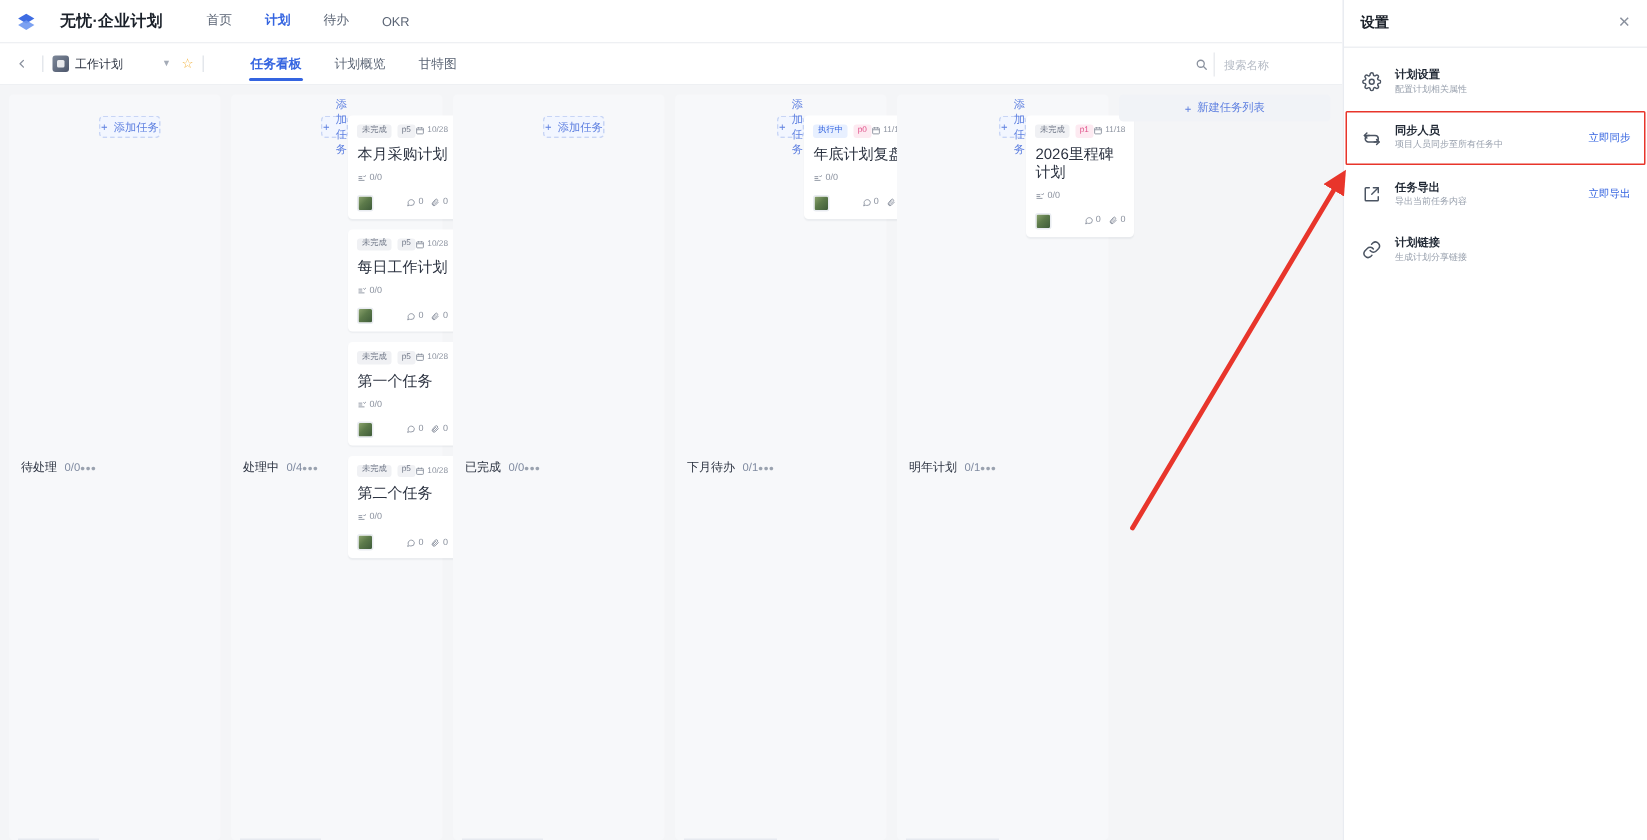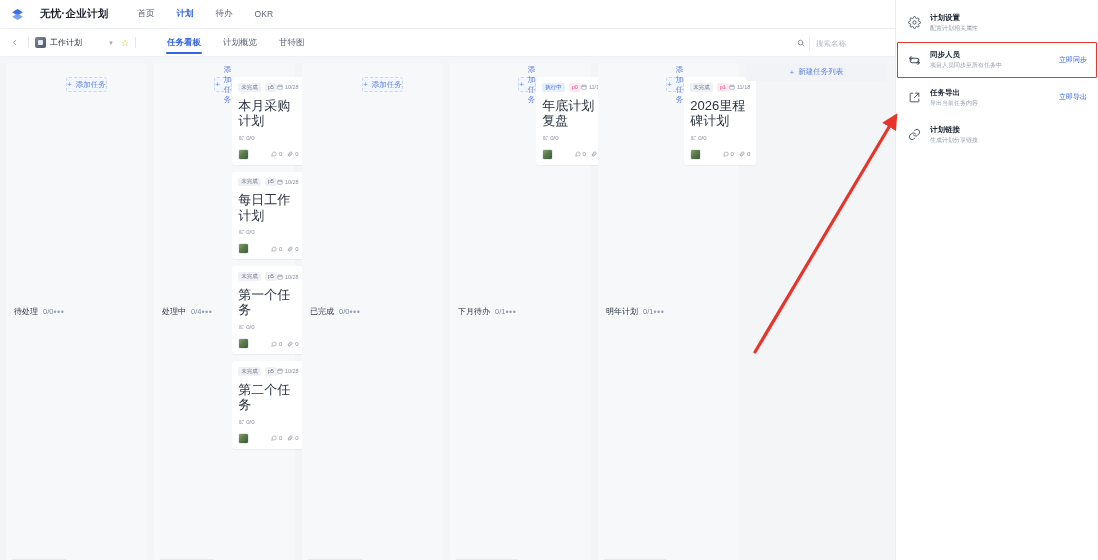--- a/index.html
+++ b/index.html
@@ -114,21 +114,21 @@
   .badge {
     font-size: 5.5px; padding: 1.5px 3px; border-radius: 2px; white-space: nowrap;
     line-height: 1;
   }
   .badge.status-todo { background: #f0f1f4; color: #6f7787; }
   .badge.status-doing { background: #e8f0ff; color: #3464e0; }
   .badge.prio-gray { background: #f0f1f4; color: #6f7787; }
   .badge.prio-pink { background: #fdeaf1; color: #e0528a; }
   .card-date { display: flex; align-items: center; gap: 2px; font-size: 5.5px; color: #8a919e; }
   .card-date svg { display:block; }
-  .card-title { font-size: 13px; color: #2b3240; margin-top: 6px; line-height: 1.2; }
+  .card-title { font-size: 10px; color: #2b3240; margin-top: 6px; line-height: 1.2; }
   .card-sub { display: flex; align-items: center; gap: 2px; margin-top: 6px; font-size: 6px; color: #8a919e; }
   .card-foot {
     display: flex; align-items: center; justify-content: space-between; margin-top: 8px;
   }
   .avatar {
     width: 11px; height: 11px; border-radius: 2px;
     background: linear-gradient(135deg,#8ba36d 0%,#5c7a4a 45%,#3f5c3a 100%);
     border: 1px solid #e9ecf1;
   }
   .card-metrics { display: flex; align-items: center; gap: 5px; font-size: 6px; color: #8a919e; }
@@ -543,20 +543,24 @@
     </div>
 
     <div class="newlist">
       <span>+</span>
       <span>新建任务列表</span>
     </div>
 
   </div>
 
   <div class="panel">
+    <div class="panel-head">
+      <span class="panel-title">设置</span>
+      <span class="panel-close">✕</span>
+    </div>
     <div class="panel-list">
 
       <div class="panel-item">
         <span class="pi-icon">
           <svg width="13" height="13" viewBox="0 0 24 24" fill="none" stroke="currentColor" stroke-width="1.8">
             <circle cx="12" cy="12" r="3"></circle>
             <path d="M19.4 15a1.65 1.65 0 0 0 .33 1.82l.06.06a2 2 0 1 1-2.83 2.83l-.06-.06a1.65 1.65 0 0 0-1.82-.33 1.65 1.65 0 0 0-1 1.51V21a2 2 0 1 1-4 0v-.09A1.65 1.65 0 0 0 9 19.4a1.65 1.65 0 0 0-1.82.33l-.06.06a2 2 0 1 1-2.83-2.83l.06-.06A1.65 1.65 0 0 0 4.6 15a1.65 1.65 0 0 0-1.51-1H3a2 2 0 1 1 0-4h.09A1.65 1.65 0 0 0 4.6 9a1.65 1.65 0 0 0-.33-1.82l-.06-.06a2 2 0 1 1 2.83-2.83l.06.06A1.65 1.65 0 0 0 9 4.6a1.65 1.65 0 0 0 1-1.51V3a2 2 0 1 1 4 0v.09a1.65 1.65 0 0 0 1 1.51 1.65 1.65 0 0 0 1.82-.33l.06-.06a2 2 0 1 1 2.83 2.83l-.06.06A1.65 1.65 0 0 0 19.4 9v0a1.65 1.65 0 0 0 1.51 1H21a2 2 0 1 1 0 4h-.09a1.65 1.65 0 0 0-1.51 1z"></path>
           </svg>
         </span>
         <span class="pi-text">

